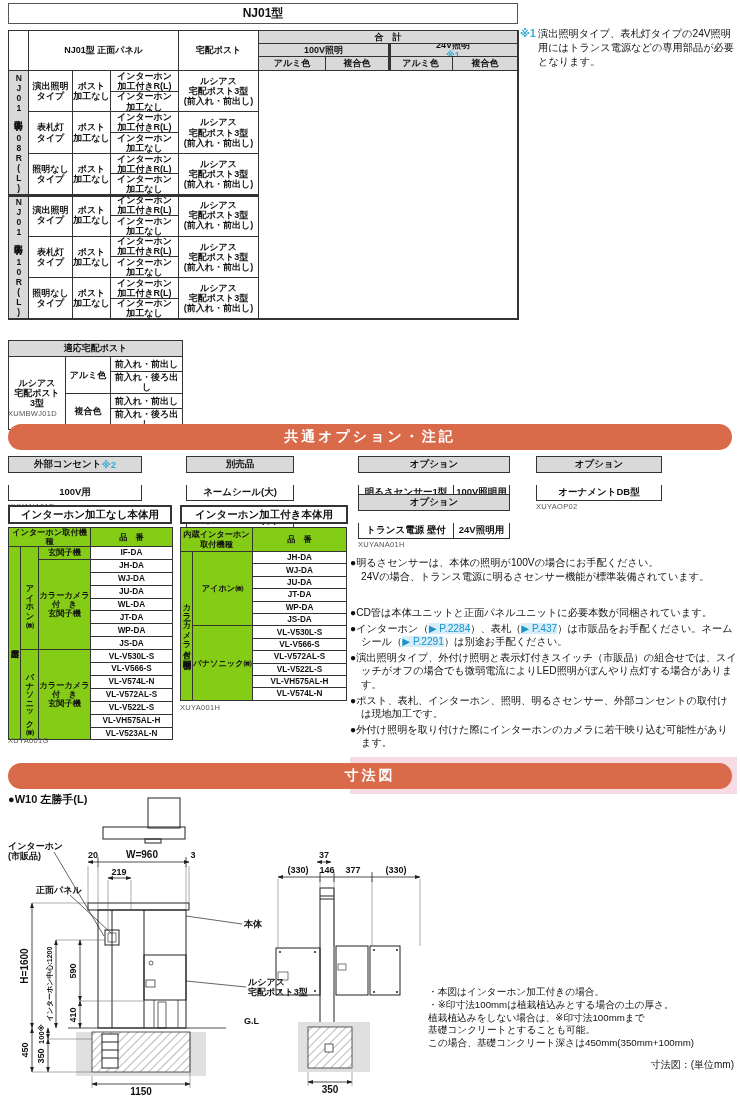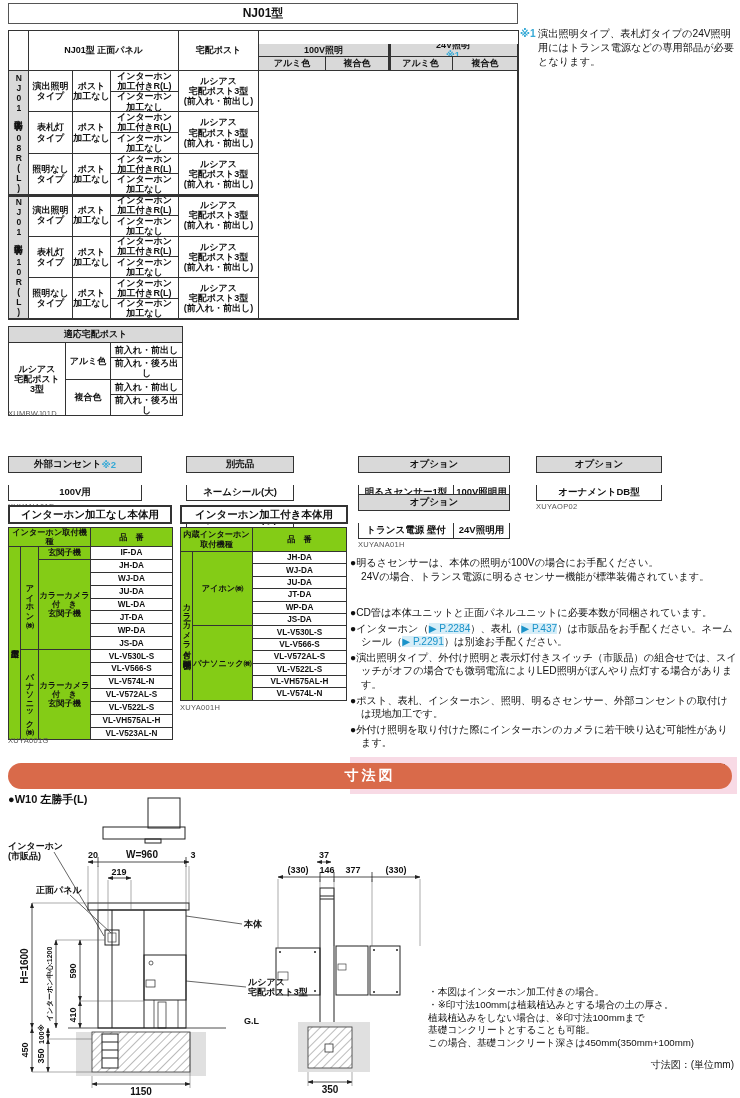--- a/index.html
+++ b/index.html
@@ -20,21 +20,21 @@
   .mc{border-right:1px solid #333;border-bottom:1px solid #333;display:flex;align-items:center;
       justify-content:center;text-align:center;font-size:9px;font-weight:bold;line-height:1.12;
       white-space:pre-line;overflow:hidden;}
   .gy{background:#D9D9D9;}
   .thickL{box-shadow:inset 2px 0 0 #333;flex-direction:column;}
   .thickT{box-shadow:inset 0 2px 0 #333;}
   .vtext{writing-mode:vertical-rl;text-orientation:upright;line-height:1;font-size:8.5px;letter-spacing:0;}
   .code{font-size:7.5px;color:#555;letter-spacing:.3px;font-weight:normal;}
   .abscode{position:absolute;}
   
-  .ctable{position:absolute;left:8px;top:326px;border-collapse:collapse;table-layout:fixed;}
+  .ctable{position:absolute;left:8px;top:340px;border-collapse:collapse;table-layout:fixed;}
   .ctable td{border:1px solid #333;font-size:9px;font-weight:bold;text-align:center;padding:0;
       line-height:1.15;white-space:pre-line;}
   
   .banner{position:absolute;left:8px;width:724px;height:26px;background:#D96A4A;border-radius:13px;
       color:#fff;font-weight:bold;font-size:14px;display:flex;align-items:center;justify-content:center;
       letter-spacing:3px;}
   
   .obox{position:absolute;font-size:9.5px;font-weight:bold;}
   .obox .hd{border:1px solid #333;background:#D9D9D9;height:15px;display:flex;align-items:center;justify-content:center;}
   .obox .orow{border:1px solid #333;border-top:none;background:#fff;height:15px;display:flex;align-items:stretch;margin-top:12px;}
@@ -81,20 +81,21 @@
 
   <div class="note1">
     <span class="mk">※1</span>
     <span>演出照明タイプ、表札灯タイプの24V照明用にはトランス電源などの専用部品が必要となります。</span>
   </div>
 
   <div class="mtable">
     <div class="mc" style="grid-area:1/1/4/2"></div>
     <div class="mc" style="grid-area:1/2/4/5">NJ01型 正面パネル</div>
     <div class="mc" style="grid-area:1/5/4/6">宅配ポスト</div>
+    <div class="mc gy" style="grid-area:1/6/2/10">合　計</div>
     <div class="mc gy" style="grid-area:2/6/3/8">100V照明</div>
     <div class="mc gy thickL" style="grid-area:2/8/3/10"><span>24V照明</span><span class="mk">※1</span></div>
     <div class="mc gy" style="grid-area:3/6/4/7">アルミ色</div>
     <div class="mc gy" style="grid-area:3/7/4/8">複合色</div>
     <div class="mc gy thickL" style="grid-area:3/8/4/9">アルミ色</div>
     <div class="mc gy" style="grid-area:3/9/4/10">複合色</div>
 
     <div class="mc gy vtext" style="grid-area:4/1/10/2">NJ01型本体 W08R(L)</div>
     <div class="mc gy vtext thickT" style="grid-area:10/1/16/2">NJ01型本体 W10R(L)</div>
 
@@ -197,20 +198,21 @@
       <td rowspan="2">複合色</td>
       <td>前入れ・前出し</td>
         </tr>
     <tr style="height:15px">
           <td>前入れ・後ろ出し</td>
         </tr>
   </tbody>
     </table>
   <div class="code abscode" style="left:8px;top:409px">XUMBWJ01D</div>
 
+  <div class="banner" style="top:424px">共通オプション・注記</div>
 
   <div class="obox" style="left:8px;top:456px;width:134px">
     <div class="hd">
         <span>外部コンセント</span>
         <span class="mk">※2</span>
       </div>
     <div class="orow">
         <div class="ocell">100V用</div>
       </div>
     <span class="code">XUYANA01E</span>

